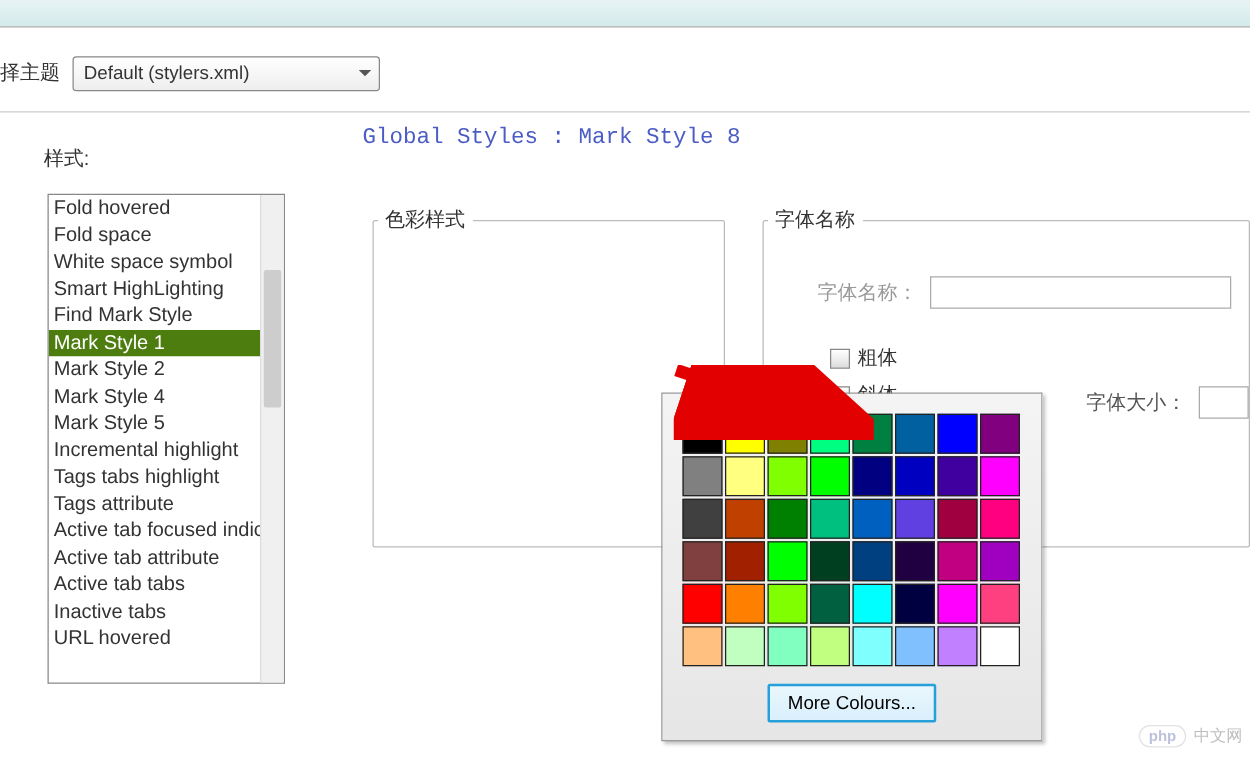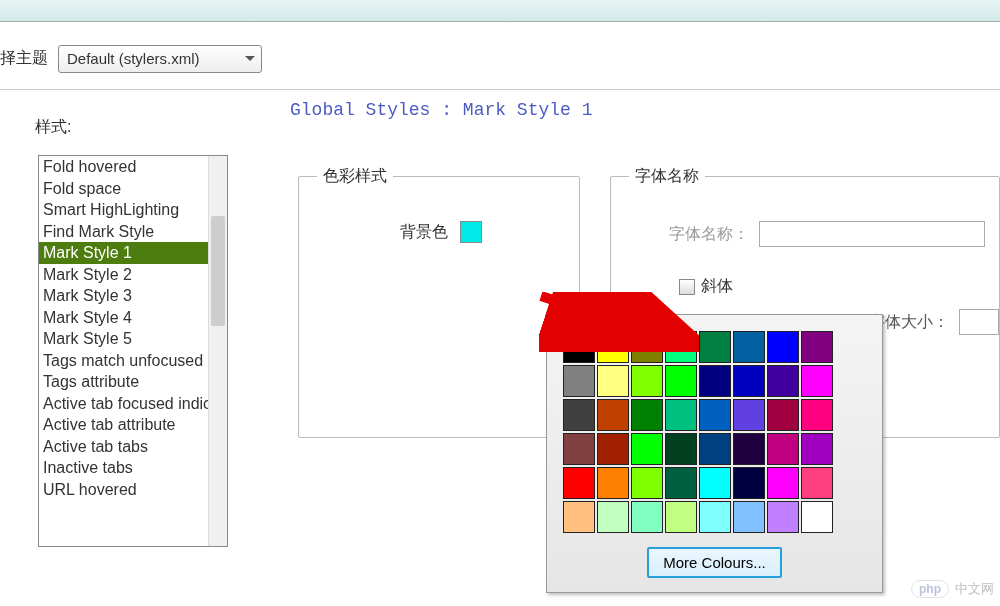--- a/index.html
+++ b/index.html
@@ -22,21 +22,21 @@
       padding: 16px 10px 10px 0;
       display: flex;
       align-items: center;
       gap: 10px;
       border-bottom: 1px solid #ccc;
       height: 68px;
     }
     .toolbar-label { font-size: 16px; }
     .theme-select {
       position: relative;
-      width: 204px;
+      width: 246px;
       height: 28px;
       border: 1px solid #888;
       border-radius: 3px;
       background: linear-gradient(#fff, #eee);
       display: flex;
       align-items: center;
       padding: 0 32px 0 8px;
       font-size: 15px;
     }
     .theme-select-arrow {
@@ -100,21 +100,21 @@
     .heading {
       font-family: "Courier New", monospace;
       font-size: 18px;
       color: #4b5cc4;
       margin-bottom: 35px;
       margin-left: 18px;
     }
     fieldset {
       border: 1px solid #bbb;
       border-radius: 2px;
-      padding: 20px 14px 34px 18px;
+      padding: 20px 14px 34px 3px;
       position: absolute;
     }
     fieldset legend {
       font-size: 16px;
       padding: 0 6px;
       color: #333;
     }
     .color-fieldset {
       left: 26px;
       top: 66px;
@@ -171,23 +171,23 @@
       display: flex;
       align-items: center;
       gap: 10px;
       font-size: 16px;
       color: #555;
     }
     .size-input { width: 40px; height: 26px; border:1px solid #aaa; }
     
     .color-popup {
       position: absolute;
-      left: 546px;
+      left: 529px;
       top: 314px;
-      width: 337px;
+      width: 305px;
       border: 1px solid #999;
       background: linear-gradient(#f4f4f4, #e6e6e6);
       box-shadow: 2px 2px 3px rgba(0,0,0,.25);
       padding: 16px 16px 14px 16px;
       z-index: 10;
     }
     .color-grid {
       display: grid;
       grid-template-columns: repeat(8, 32px);
       grid-auto-rows: 32px;
@@ -254,58 +254,59 @@
 </div>
 
 <div class="styles-panel">
   <div class="styles-panel-label">样式:</div>
 </div>
 
 <div class="listbox-wrap">
   <div class="listbox" id="listbox">
       <div class="list-item">Fold hovered</div>
       <div class="list-item">Fold space</div>
+      <div class="list-item">White space symbol</div>
       <div class="list-item">Smart HighLighting</div>
       <div class="list-item">Find Mark Style</div>
       <div class="list-item selected">Mark Style 1</div>
       <div class="list-item">Mark Style 2</div>
-      <div class="list-item">Mark Style 3</div>
       <div class="list-item">Mark Style 4</div>
       <div class="list-item">Mark Style 5</div>
-      <div class="list-item">Tags match unfocused</div>
+      <div class="list-item">Incremental highlight</div>
+      <div class="list-item">Tags tabs highlight</div>
       <div class="list-item">Tags attribute</div>
       <div class="list-item">Active tab focused indicator</div>
       <div class="list-item">Active tab attribute</div>
       <div class="list-item">Active tab tabs</div>
       <div class="list-item">Inactive tabs</div>
       <div class="list-item">URL hovered</div>
     </div>
   <div class="listbox-scrollbar">
     <div class="listbox-thumb"></div>
   </div>
 </div>
 
 <div class="detail">
-  <div class="heading">Global Styles : Mark Style 1</div>
+  <div class="heading">Global Styles : Mark Style 8</div>
 
   <fieldset class="color-fieldset">
     <legend>色彩样式</legend>
-    <div class="color-row">
-      <span class="color-row-label enabled">背景色</span>
-      <div class="swatch bg" style="background:#00eaea"></div>
-    </div>
   </fieldset>
 
   <fieldset class="font-fieldset">
     <legend>字体名称</legend>
     <div class="font-name-row">
       <span>字体名称：</span>
       <div class="text-input"></div>
     </div>
     <div class="checkbox-stack">
+      <div class="checkbox-row">
+        <div class="checkbox-box"></div>
+        <span>粗体</span>
+      </div>
       <div class="checkbox-row">
         <div class="checkbox-box"></div>
         <span>斜体</span>
       </div>
     </div>
     <div class="font-size-row">
       <span>字体大小：</span>
       <div class="size-input"></div>
     </div>
   </fieldset>

